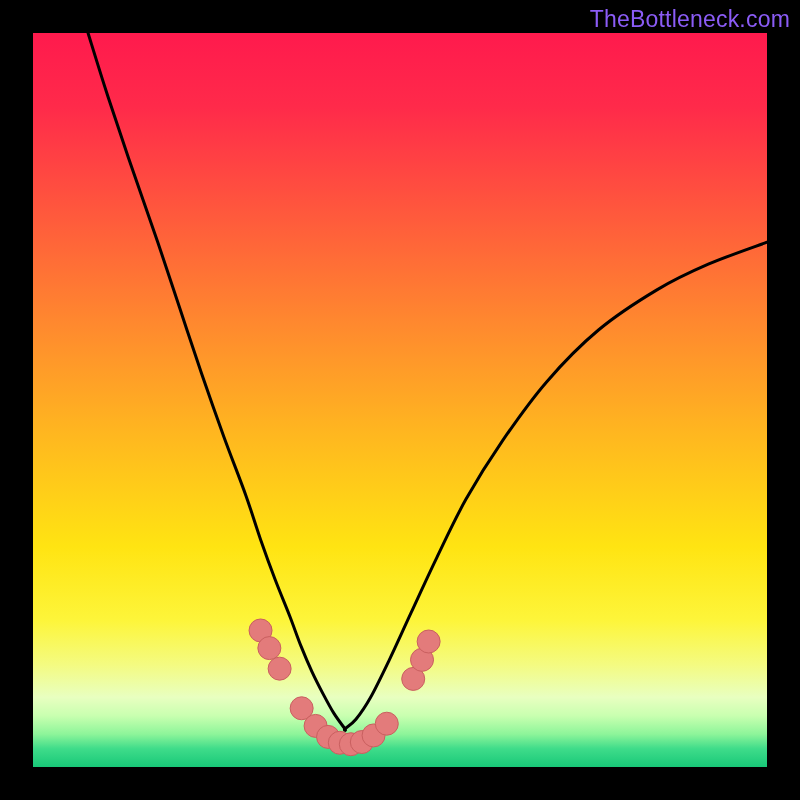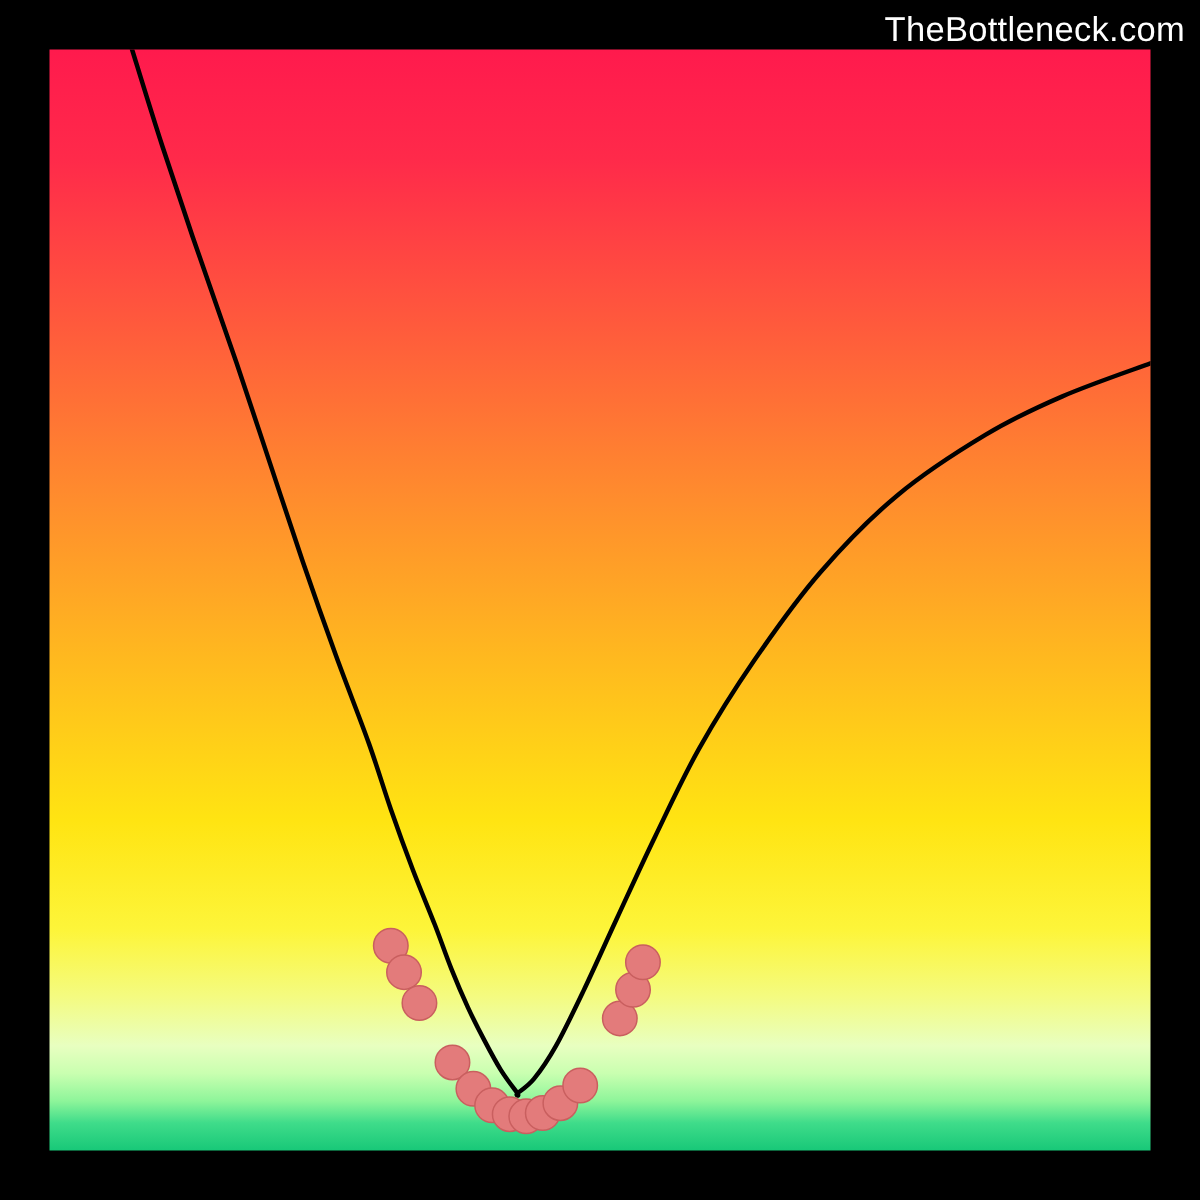--- a/index.html
+++ b/index.html
@@ -14,21 +14,21 @@
   .frame {
     position: relative;
     width: 800px;
     height: 800px;
     background: #000;
   }
   .watermark {
     position: absolute;
     top: 6px;
     right: 10px;
-    color: #ffffff;
+    color: #8b5cf6;
     font-size: 23px;
     font-weight: 400;
     letter-spacing: 0.2px;
     z-index: 20;
   }
   svg {
     position: absolute;
     left: 0;
     top: 0;
   }

